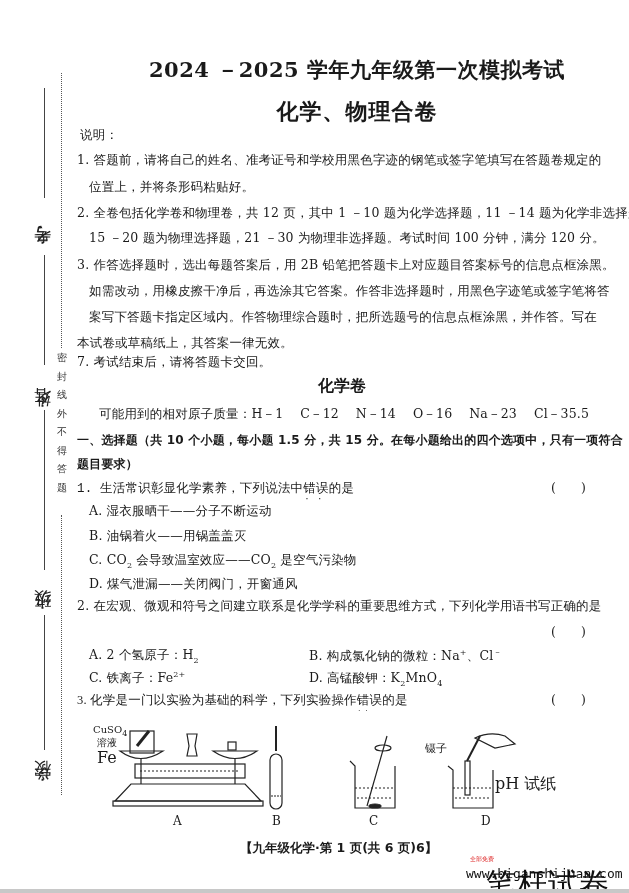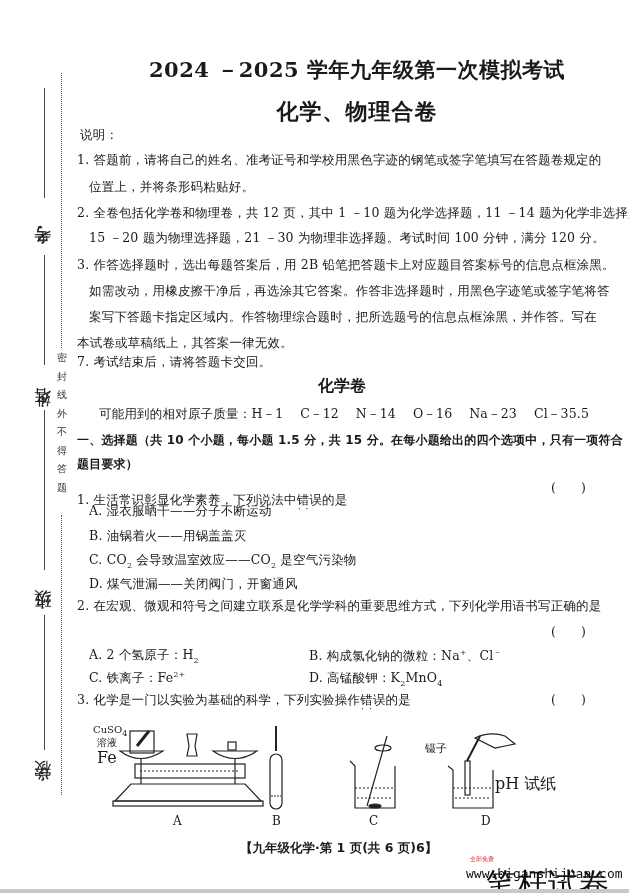--- a/index.html
+++ b/index.html
@@ -80,21 +80,21 @@
   <div class="line" style="top:283px;left:12px;">如需改动，用橡皮擦干净后，再选涂其它答案。作答非选择题时，用黑色字迹笔或签字笔将答</div>
   <div class="line" style="top:309px;left:12px;">案写下答题卡指定区域内。作答物理综合题时，把所选题号的信息点框涂黑，并作答。写在</div>
   <div class="line" style="top:335px;left:0;">本试卷或草稿纸上，其答案一律无效。</div>
   <div class="line" style="top:354px;left:0;">7. 考试结束后，请将答题卡交回。</div>
 
   <div class="section-title">化学卷</div>
   <div class="line" style="top:406px;left:22px;text-align:center;">可能用到的相对原子质量：H－1　 C－12　 N－14　 O－16　 Na－23　 Cl－35.5</div>
   <div class="line bold" style="top:432px;left:0;font-size:12px;">一、选择题（共 10 个小题，每小题 1.5 分，共 15 分。在每小题给出的四个选项中，只有一项符合</div>
   <div class="line bold" style="top:456px;left:0;font-size:12px;">题目要求）</div>
 
-  <div class="line" style="top:492px;left:0;">
+  <div class="line" style="top:480px;left:0;font-family:Liberation Mono, monospace;">
     <span>1. 生活常识彰显化学素养，下列说法中</span><span class="emph">错误</span><span>的是</span>
   </div>
   <div class="paren" style="top:480px;">(　　)</div>
   <div class="line" style="top:503px;left:12px;">A. 湿衣服晒干——分子不断运动</div>
   <div class="line" style="top:528px;left:12px;">B. 油锅着火——用锅盖盖灭</div>
   <div class="line" style="top:552px;left:12px;">
     <span>C. CO</span><sub>2</sub><span> 会导致温室效应——CO</span><sub>2</sub><span> 是空气污染物</span>
   </div>
   <div class="line" style="top:576px;left:12px;">D. 煤气泄漏——关闭阀门，开窗通风</div>
 
@@ -106,21 +106,21 @@
   <div class="line" style="top:647px;left:232px;">
     <span>B. 构成氯化钠的微粒：Na</span><sup>+</sup><span>、Cl</span><sup>－</sup>
   </div>
   <div class="line" style="top:670px;left:12px;">
     <span>C. 铁离子：Fe</span><sup>2+</sup>
   </div>
   <div class="line" style="top:670px;left:232px;">
     <span>D. 高锰酸钾：K</span><sub>2</sub><span>MnO</span><sub>4</sub>
   </div>
 
-  <div class="line" style="top:692px;left:0;">
+  <div class="line" style="top:692px;left:0;font-family:Liberation Serif, serif;">
     <span>3. 化学是一门以实验为基础的科学，下列实验操作</span><span class="emph">错误</span><span>的是</span>
   </div>
   <div class="paren" style="top:692px;">(　　)</div>
 </div>
 
 <div class="figure">
   <svg width="470" height="90" viewBox="0 0 470 90" style="position:absolute;left:0;top:0;">
     <g stroke="#222" fill="none" stroke-width="1.2">
 
       <path d="M20 75 L36 58 L150 58 L166 75 Z"></path>

